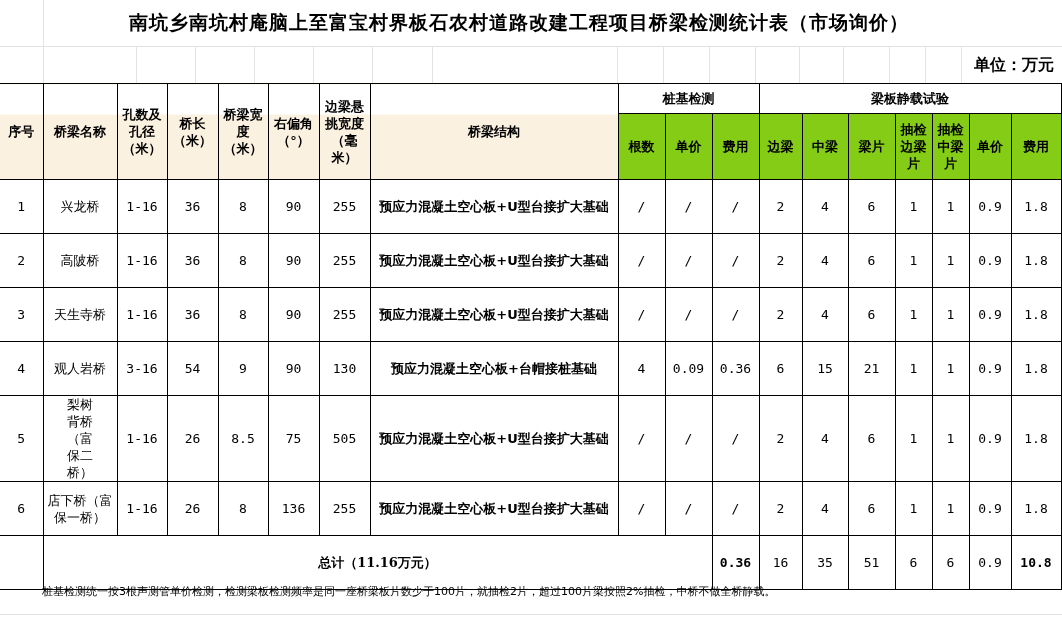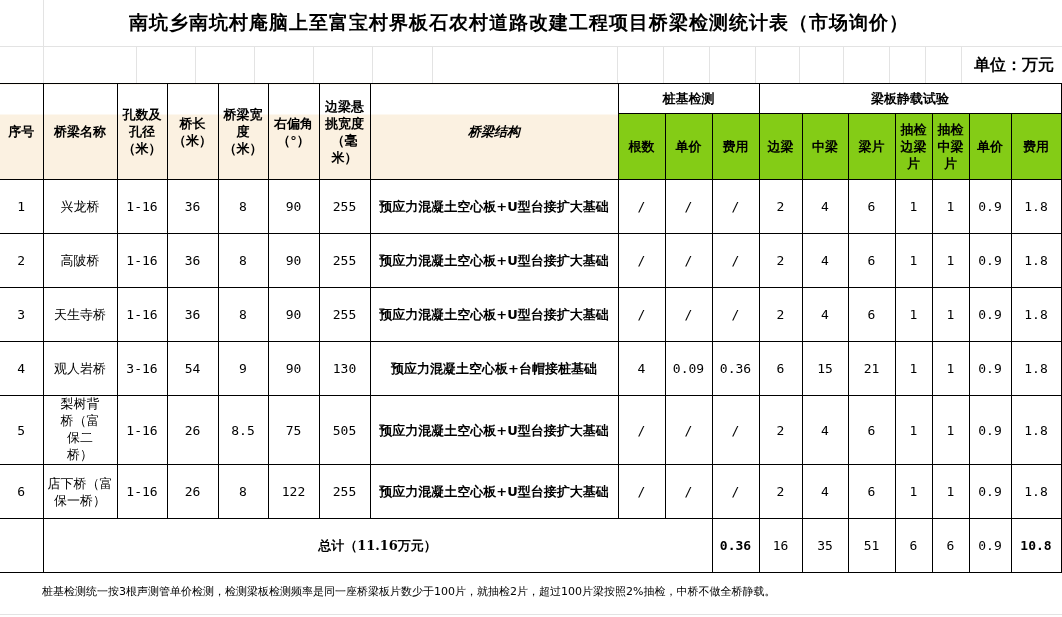--- a/index.html
+++ b/index.html
@@ -71,21 +71,21 @@
   </colgroup>
   <tbody>
       <tr style="height:30px;">
     <td rowspan="2" class="hdr leftcol" style="background:linear-gradient(#fff 0,#fff 30px,#fbf1e1 30px);">序号</td>
     <td rowspan="2" class="hdr" style="background:linear-gradient(#fff 0,#fff 30px,#fbf1e1 30px);">桥梁名称</td>
     <td rowspan="2" class="hdr" style="background:linear-gradient(#fff 0,#fff 30px,#fbf1e1 30px);margin-left:12px;">孔数及孔径（米）</td>
     <td rowspan="2" class="hdr" style="background:linear-gradient(#fff 0,#fff 30px,#fbf1e1 30px);">桥长（米）</td>
     <td rowspan="2" class="hdr" style="background:linear-gradient(#fff 0,#fff 30px,#fbf1e1 30px);font-family:Liberation Serif, serif;">桥梁宽度（米）</td>
     <td rowspan="2" class="hdr" style="background:linear-gradient(#fff 0,#fff 30px,#fbf1e1 30px);">右偏角（°）</td>
     <td rowspan="2" class="hdr" style="background:linear-gradient(#fff 0,#fff 30px,#fbf1e1 30px);">边梁悬挑宽度（毫米）</td>
-    <td rowspan="2" colspan="2" class="hdr" style="background:linear-gradient(#fff 0,#fff 30px,#fbf1e1 30px);font-style:italic;">桥梁结构</td>
+    <td rowspan="2" colspan="2" class="hdr" style="background:linear-gradient(#fff 0,#fff 30px,#fbf1e1 30px);">桥梁结构</td>
     <td colspan="3" class="grp">桩基检测</td>
     <td colspan="7" class="grp">梁板静载试验</td>
   </tr>
   <tr style="height:66px;">
     <td class="hdr">根数</td>
     <td class="hdr">单价</td>
     <td class="hdr">费用</td>
     <td class="hdr">边梁</td>
     <td class="hdr">中梁</td>
     <td class="hdr">梁片</td>
@@ -170,21 +170,21 @@
     <td class="mono">6</td>
     <td class="mono">15</td>
     <td class="mono">21</td>
     <td class="mono">1</td>
     <td class="mono">1</td>
     <td class="mono">0.9</td>
     <td class="mono">1.8</td>
   </tr>
   <tr style="height:54px;">
     <td class="mono leftcol">5</td>
-    <td style="padding:0 12px;font-family:Liberation Mono, monospace;">梨树背桥（富保二桥）</td>
+    <td style="padding:0 20px;">梨树背桥（富保二桥）</td>
     <td class="mono">1-16</td>
     <td class="mono">26</td>
     <td class="mono">8.5</td>
     <td class="mono">75</td>
     <td class="mono">505</td>
     <td colspan="2" class="struct">预应力混凝土空心板+U型台接扩大基础</td>
     <td class="mono">/</td>
     <td class="mono">/</td>
     <td class="mono">/</td>
     <td class="mono">2</td>
@@ -194,21 +194,21 @@
     <td class="mono">1</td>
     <td class="mono">0.9</td>
     <td class="mono">1.8</td>
   </tr>
   <tr style="height:54px;">
     <td class="mono leftcol">6</td>
     <td style="padding:0 4px;">店下桥（富保一桥）</td>
     <td class="mono">1-16</td>
     <td class="mono">26</td>
     <td class="mono">8</td>
-    <td class="mono">122</td>
+    <td class="mono">136</td>
     <td class="mono">255</td>
     <td colspan="2" class="struct">预应力混凝土空心板+U型台接扩大基础</td>
     <td class="mono">/</td>
     <td class="mono">/</td>
     <td class="mono">/</td>
     <td class="mono">2</td>
     <td class="mono">4</td>
     <td class="mono">6</td>
     <td class="mono">1</td>
     <td class="mono">1</td>

